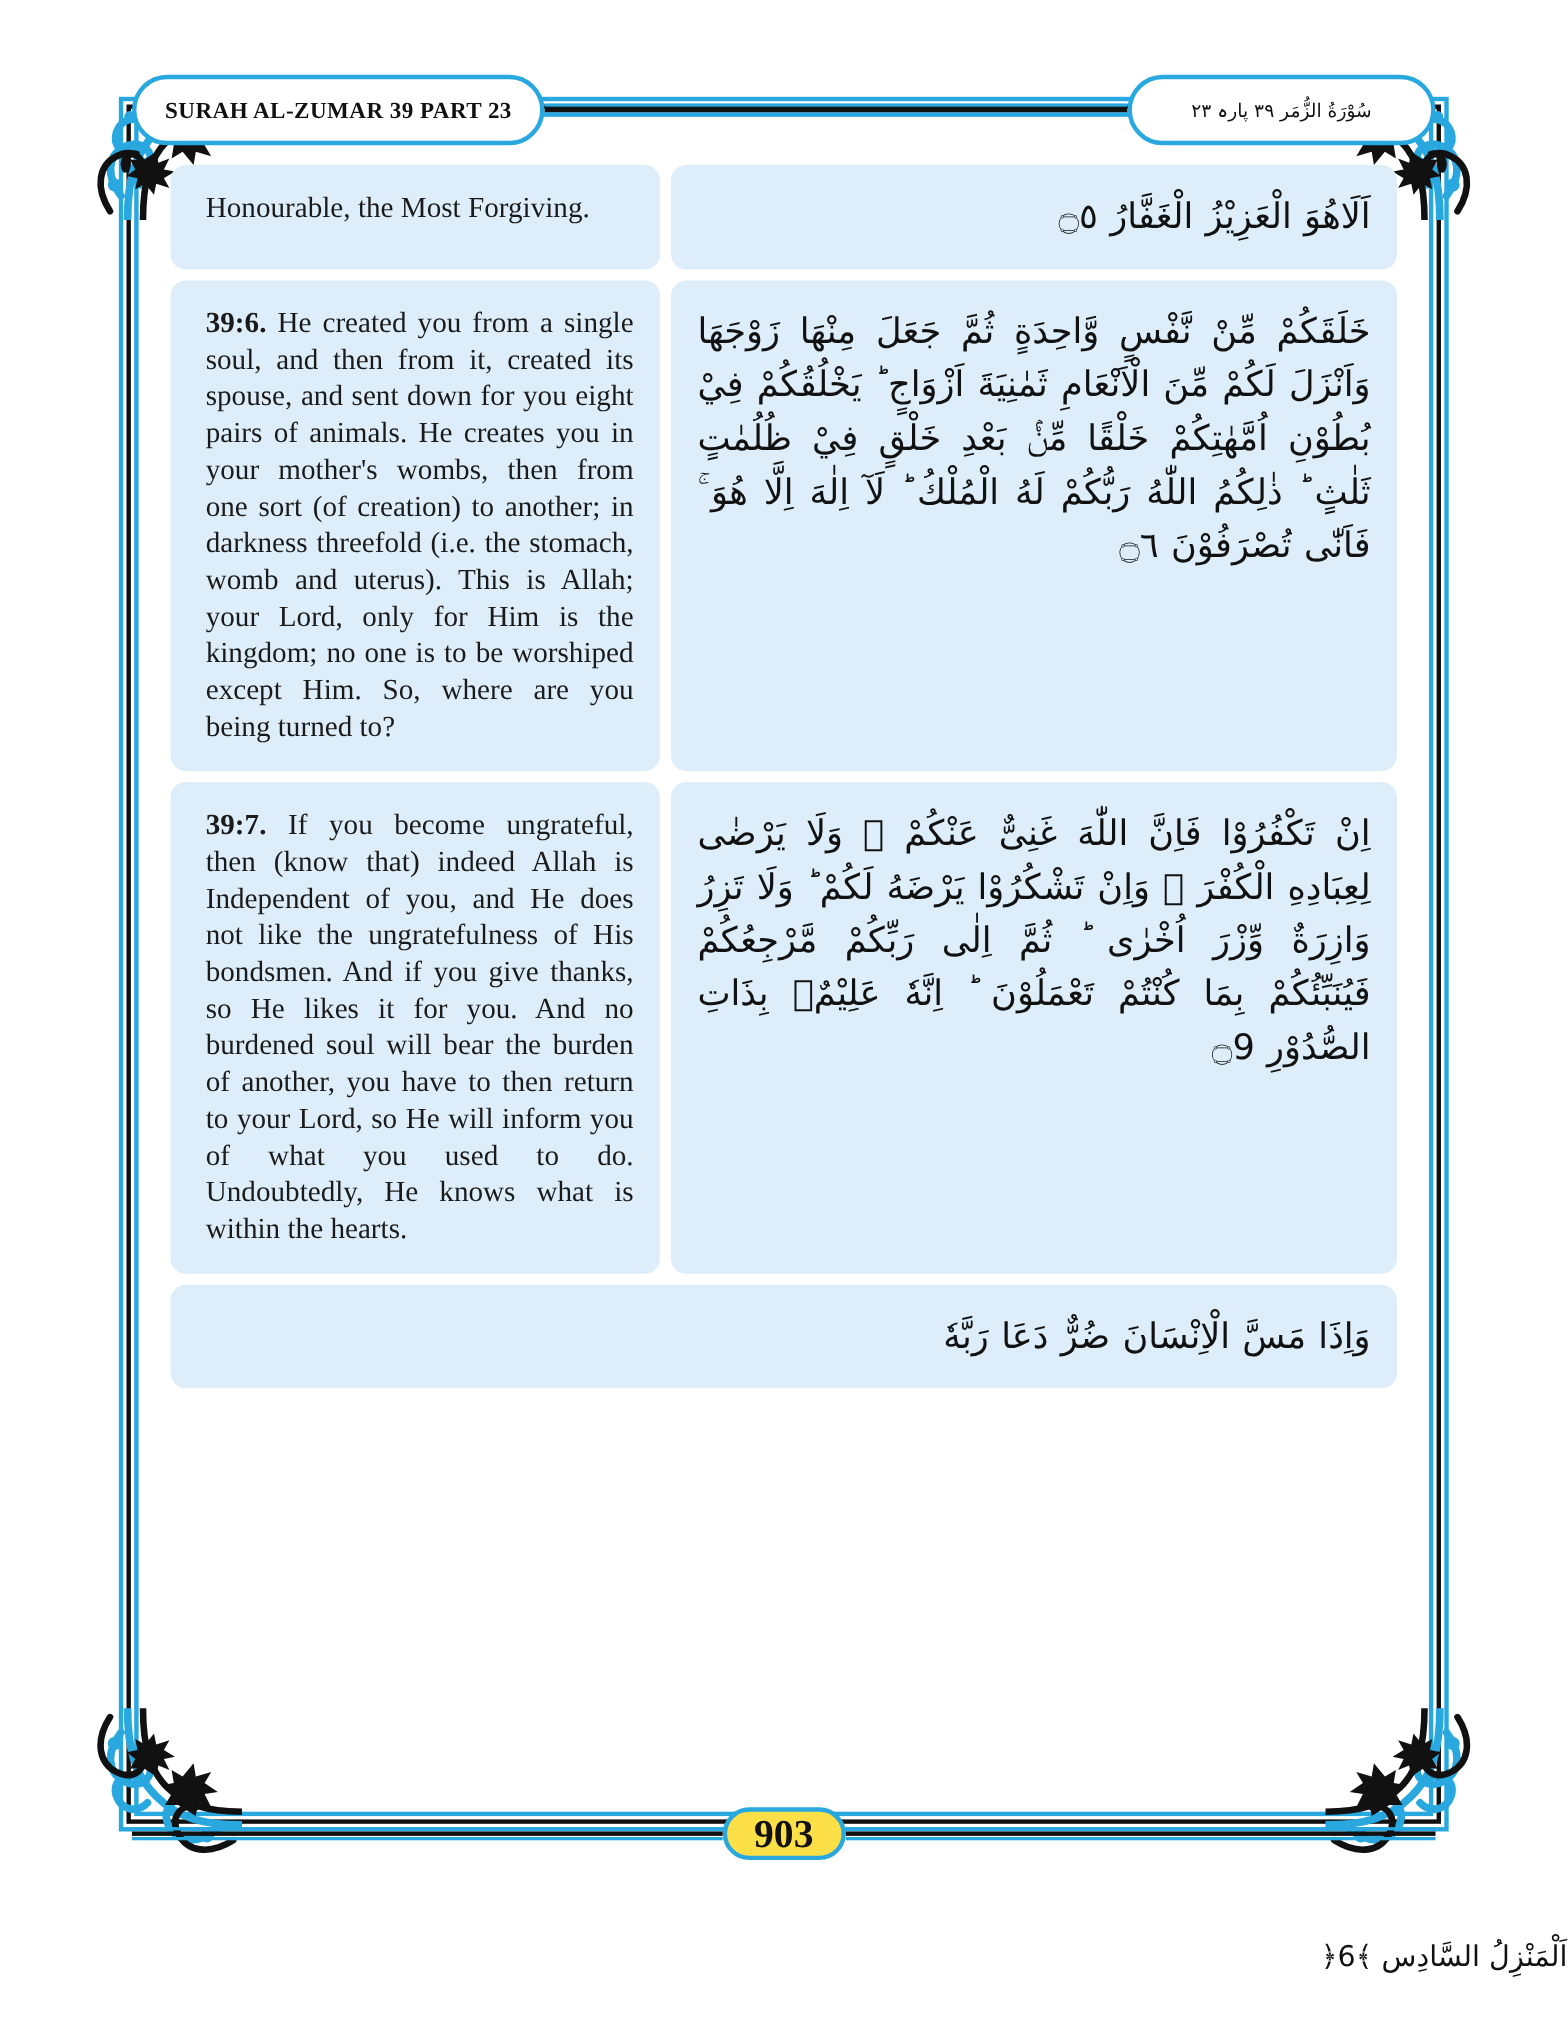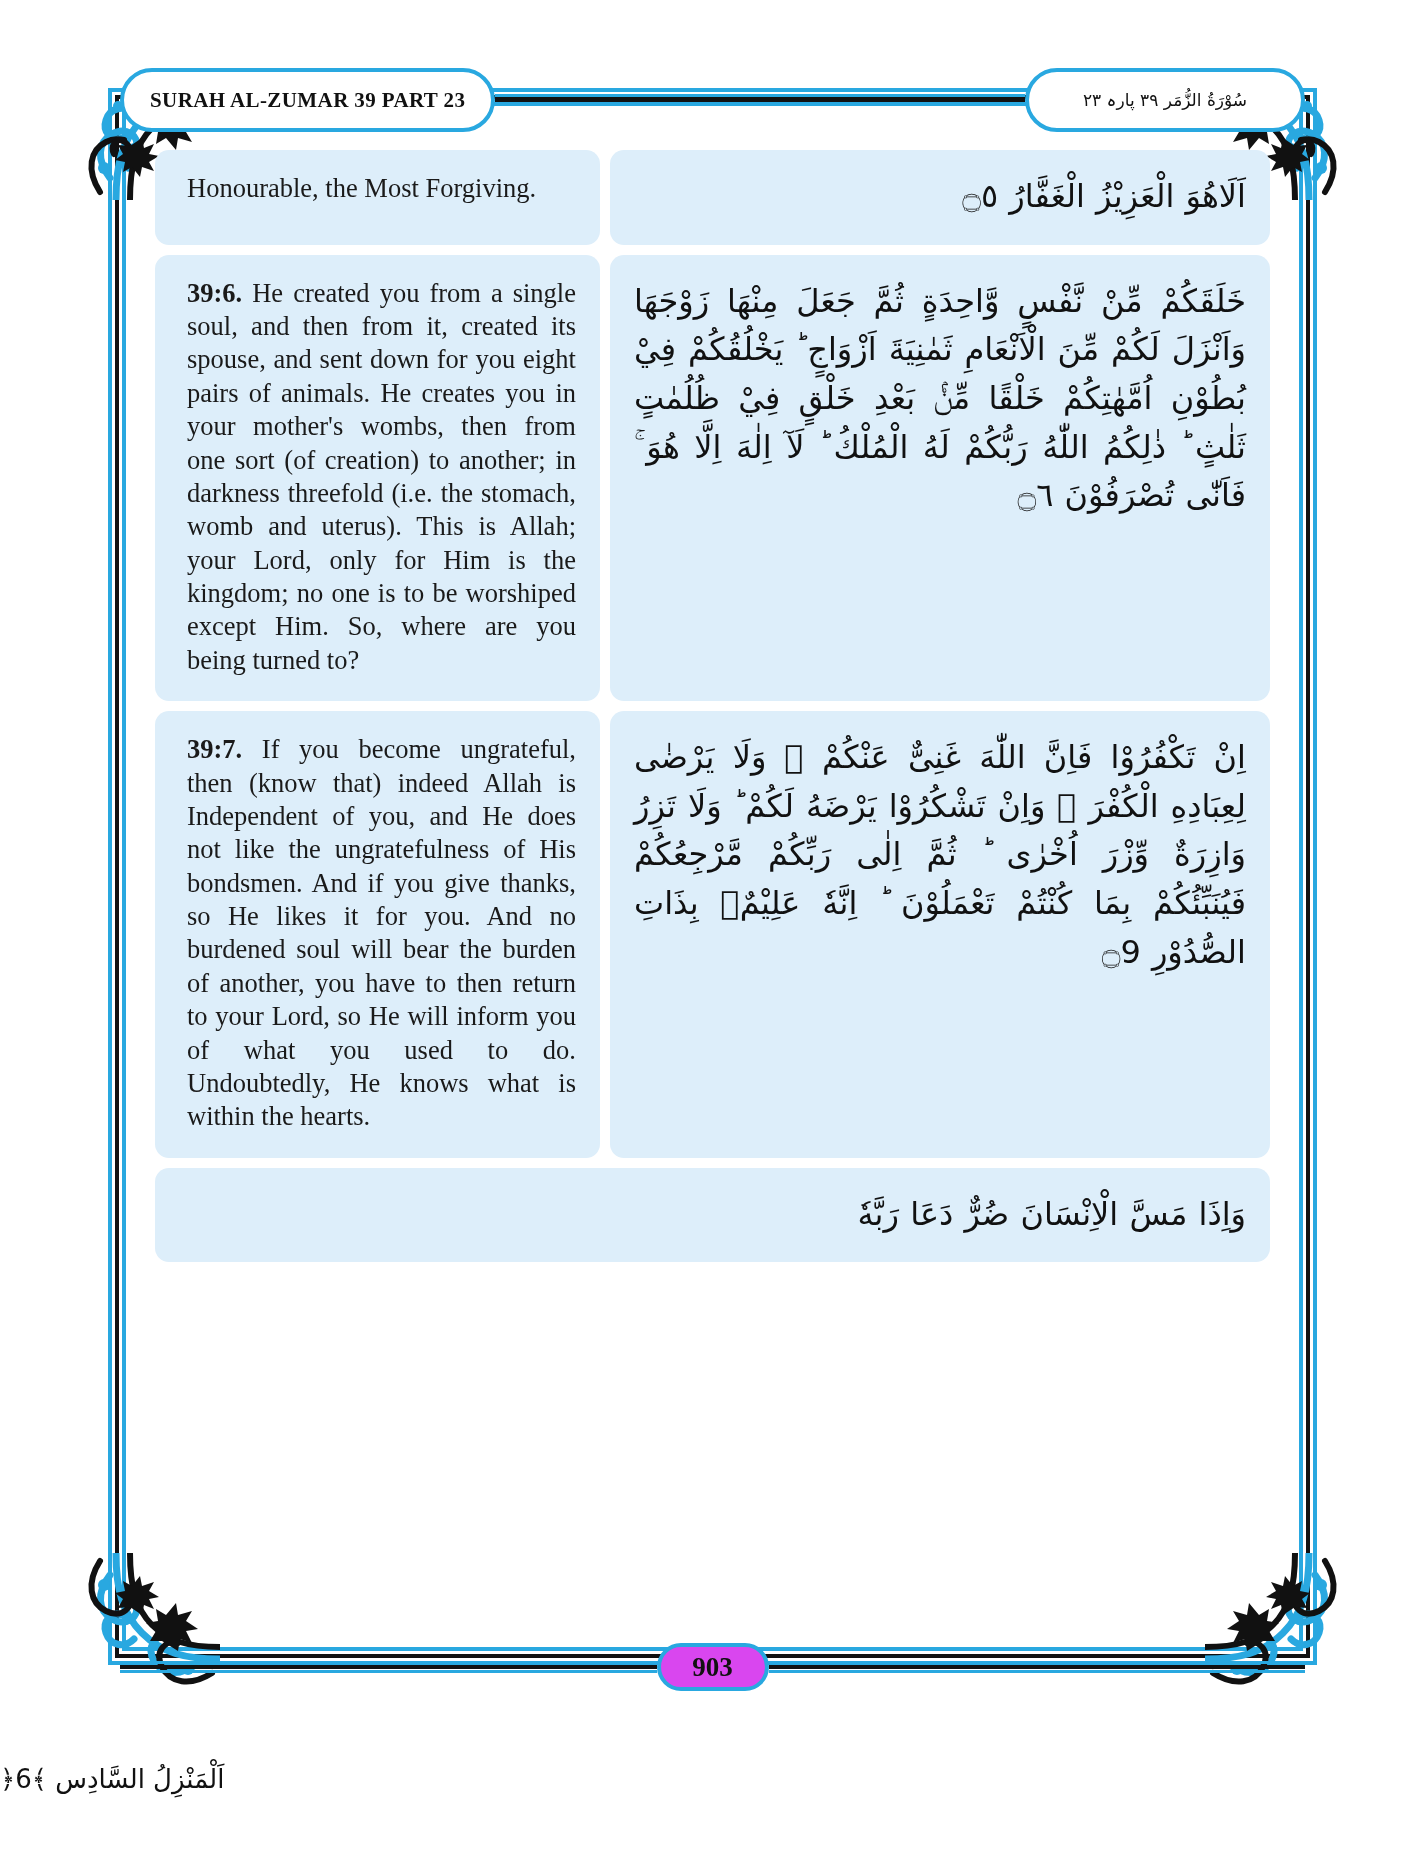--- a/index.html
+++ b/index.html
@@ -185,39 +185,39 @@
     position: absolute;
     left: 120px;
     right: 120px;
     bottom: 158px;
     height: 50px;
     display: flex;
     align-items: center;
     z-index: 5;
   }
   .page-pill {
-    background: #d946ef;
+    background: #fde047;
     border: 4px solid #29a8e0;
     border-radius: 40px;
     height: 48px;
     min-width: 112px;
     display: flex;
     align-items: center;
     justify-content: center;
     font-family: "Liberation Serif", serif;
     font-weight: bold;
-    font-size: 27px;
+    font-size: 36px;
     color: #111;
   }
 
   .footer-meta {
     position: absolute;
     left: 0; right: 0;
     bottom: 48px;
-    text-align: left;
+    text-align: right;
     z-index: 5;
   }
   .manzil {
     font-family: "DejaVu Sans", sans-serif;
     font-size: 26px;
     color: #111;
     direction: rtl;
     margin-bottom: 8px;
   }
   .site {

